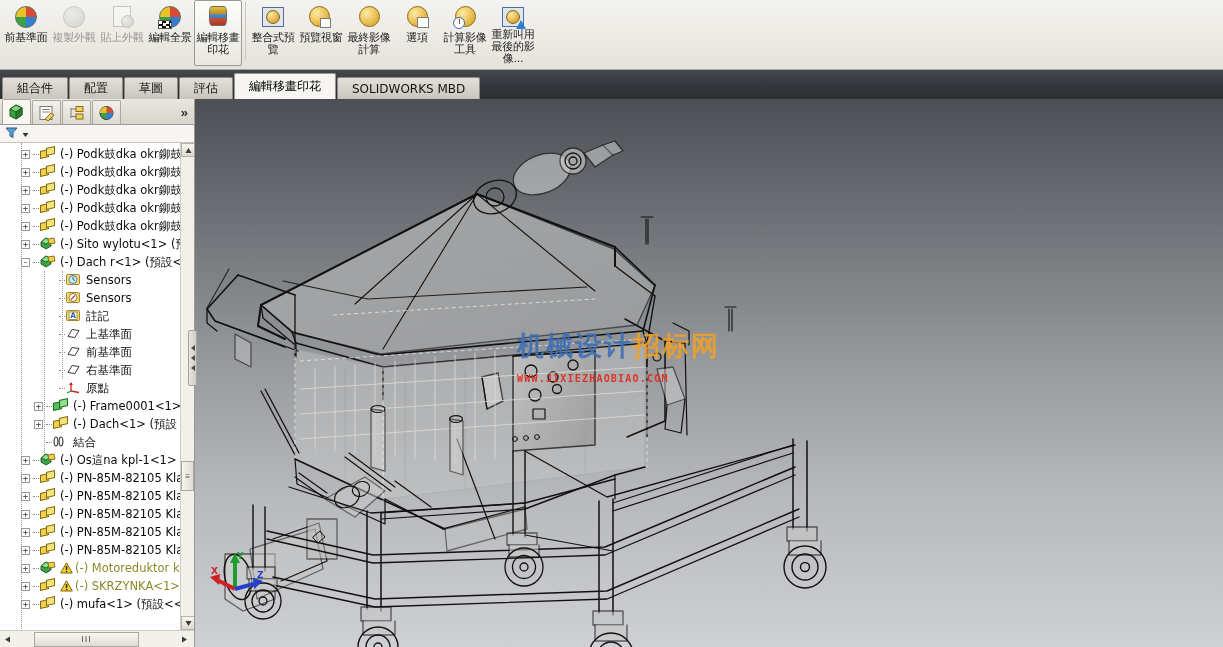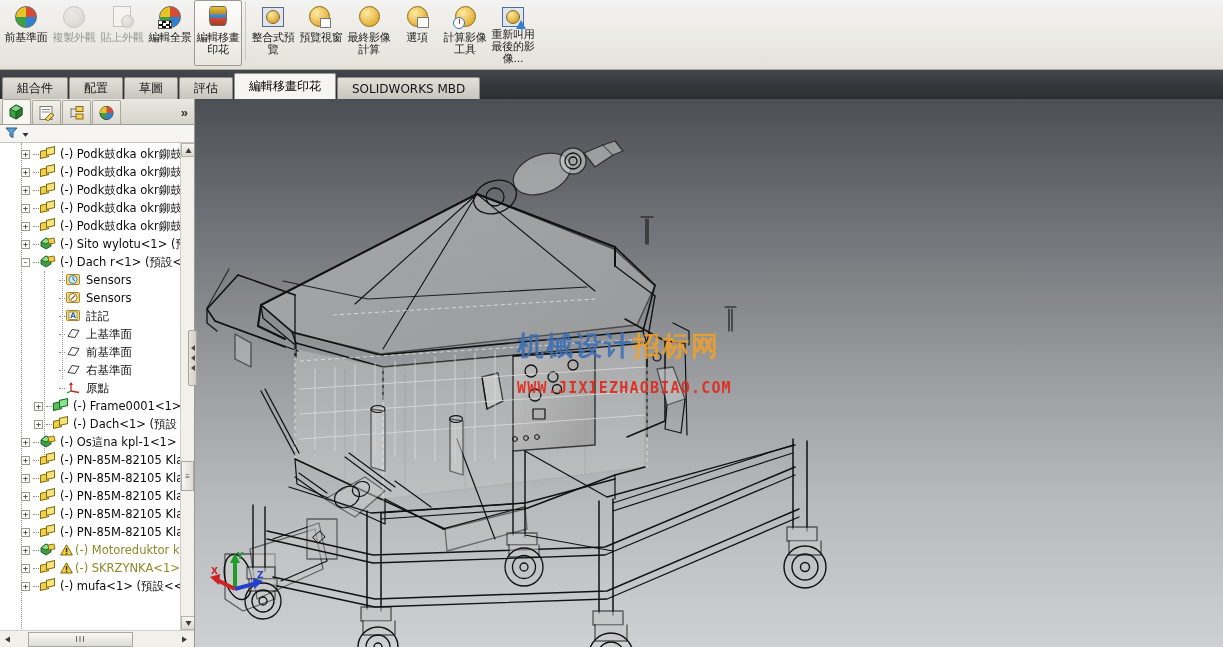--- a/index.html
+++ b/index.html
@@ -163,21 +163,21 @@
   .vscroll .arrow{width:14px;height:14px;background:linear-gradient(to bottom,#f6f5f0,#dcdad2);
      border:1px solid #b5b3ab;display:flex;align-items:center;justify-content:center;}
   .vscroll .thumb{position:absolute;left:0;top:318px;width:13px;height:30px;
      background:linear-gradient(to right,#f7f6f2,#dedcd4);border:1px solid #a9a79f;
      display:flex;align-items:center;justify-content:center;font-size:8px;color:#55534d;}
   .hscroll{
     height:17px;background:#f1f0ea;border-top:1px solid #cfcdc5;
     display:flex;align-items:center;position:relative;
   }
   .hscroll .harrow{width:15px;height:15px;display:flex;align-items:center;justify-content:center;font-size:8px;color:#444;}
-  .hscroll .hthumb{position:absolute;left:28px;width:105px;height:15px;
+  .hscroll .hthumb{position:absolute;left:34px;width:105px;height:15px;
      background:linear-gradient(to bottom,#f8f7f3,#dedcd4);border:1px solid #a9a79f;
      display:flex;align-items:center;justify-content:center;font-size:9px;color:#55534d;letter-spacing:1px;}
 
   .splitter{
     position:absolute;left:188px;top:330px;width:9px;height:56px;
     background:linear-gradient(to right,#e6e4dc,#cfcdc4);
     border:1px solid #a6a49c;border-radius:2px;
     display:flex;flex-direction:column;align-items:center;justify-content:center;gap:4px;
     cursor:default;z-index:6;
   }
@@ -188,22 +188,22 @@
     position:absolute;left:195px;top:99px;width:1028px;height:548px;
     background:linear-gradient(to bottom,#4c4f53 0%,#6e7276 22%,#97999c 48%,#b6b8bb 72%,#ced0d3 100%);
     overflow:hidden;
   }
   .model{position:absolute;left:0;top:0;width:1028px;height:548px;}
   .triad{position:absolute;left:12px;bottom:42px;width:60px;height:58px;}
   .wm{position:absolute;left:322px;top:197px;width:330px;pointer-events:none;}
   .wm .cn{font-size:27px;font-weight:bold;line-height:28px;letter-spacing:2px;
      font-family:"DejaVu Sans",sans-serif;opacity:0.88;margin-top:36px;}
   .wm .cn .b{color:#3c6fb4;} .wm .cn .o{color:#f0a02a;}
-  .wm .url{font-size:15px;font-weight:bold;color:#e02a1c;letter-spacing:1.2px;
-     font-family:"DejaVu Sans Mono",monospace;margin-top:19px;opacity:0.92;}
+  .wm .url{font-size:10px;font-weight:bold;color:#e02a1c;letter-spacing:1.2px;
+     font-family:"DejaVu Sans Mono",monospace;margin-top:13px;opacity:0.92;}
 </style>
 </head>
 <body>
 
 <div id="app">
 
   <div class="ribbon">
 
     <div class="rbtn">
       <div class="glyph">
@@ -642,20 +642,30 @@
             <span class="dash"></span>
             <span class="ti"><span class="i-part green"><i class="b1"></i><i class="b2"></i></span></span>
             <span class="tl">(-) Frame0001&lt;1&gt;</span>
           </div>
           <div class="trow">
             <span style="display: inline-block; flex: 0 0 auto; width: 34px;"></span>
             <span class="expander">+</span>
             <span class="dash"></span>
             <span class="ti"><span class="i-part"><i class="b1"></i><i class="b2"></i></span></span>
             <span class="tl">(-) Dach&lt;1&gt; (預設</span>
+          </div>
+          <div class="trow">
+            <span style="display: inline-block; flex: 0 0 auto; width: 34px;"></span>
+            <span class="expander none"></span>
+            <span class="dash"></span>
+            <span class="ti"><svg width="16" height="13" viewBox="0 0 16 13">
+                <path d="M3 2 C0.5 2 0.5 11 3 11 C5.5 11 5.5 2 3 2 Z" fill="none" stroke="#333" stroke-width="1.1"></path>
+                <path d="M8 2 C5.5 2 5.5 11 8 11 C10.5 11 10.5 2 8 2 Z" fill="none" stroke="#333" stroke-width="1.1"></path>
+              </svg></span>
+            <span class="tl">結合</span>
           </div>
           <div class="trow">
             <span style="display: inline-block; flex: 0 0 auto; width: 21px;"></span>
             <span class="expander">+</span>
             <span class="dash"></span>
             <span class="ti"><svg width="16" height="13" viewBox="0 0 16 13">
                 <path d="M1 5 L6 1 L11 4 L11 9 L6 12 L1 9 Z" fill="#3fa043" stroke="#1d5b23" stroke-width="0.9"></path>
                 <path d="M1 5 L6 1 L11 4 L6 7 Z" fill="#8ee08b" stroke="#1d5b23" stroke-width="0.9"></path>
                 <path d="M8 2 L14 1 L15 6 L9 7 Z" fill="#f3cf4a" stroke="#7c6a16" stroke-width="0.9"></path>
               </svg></span>

